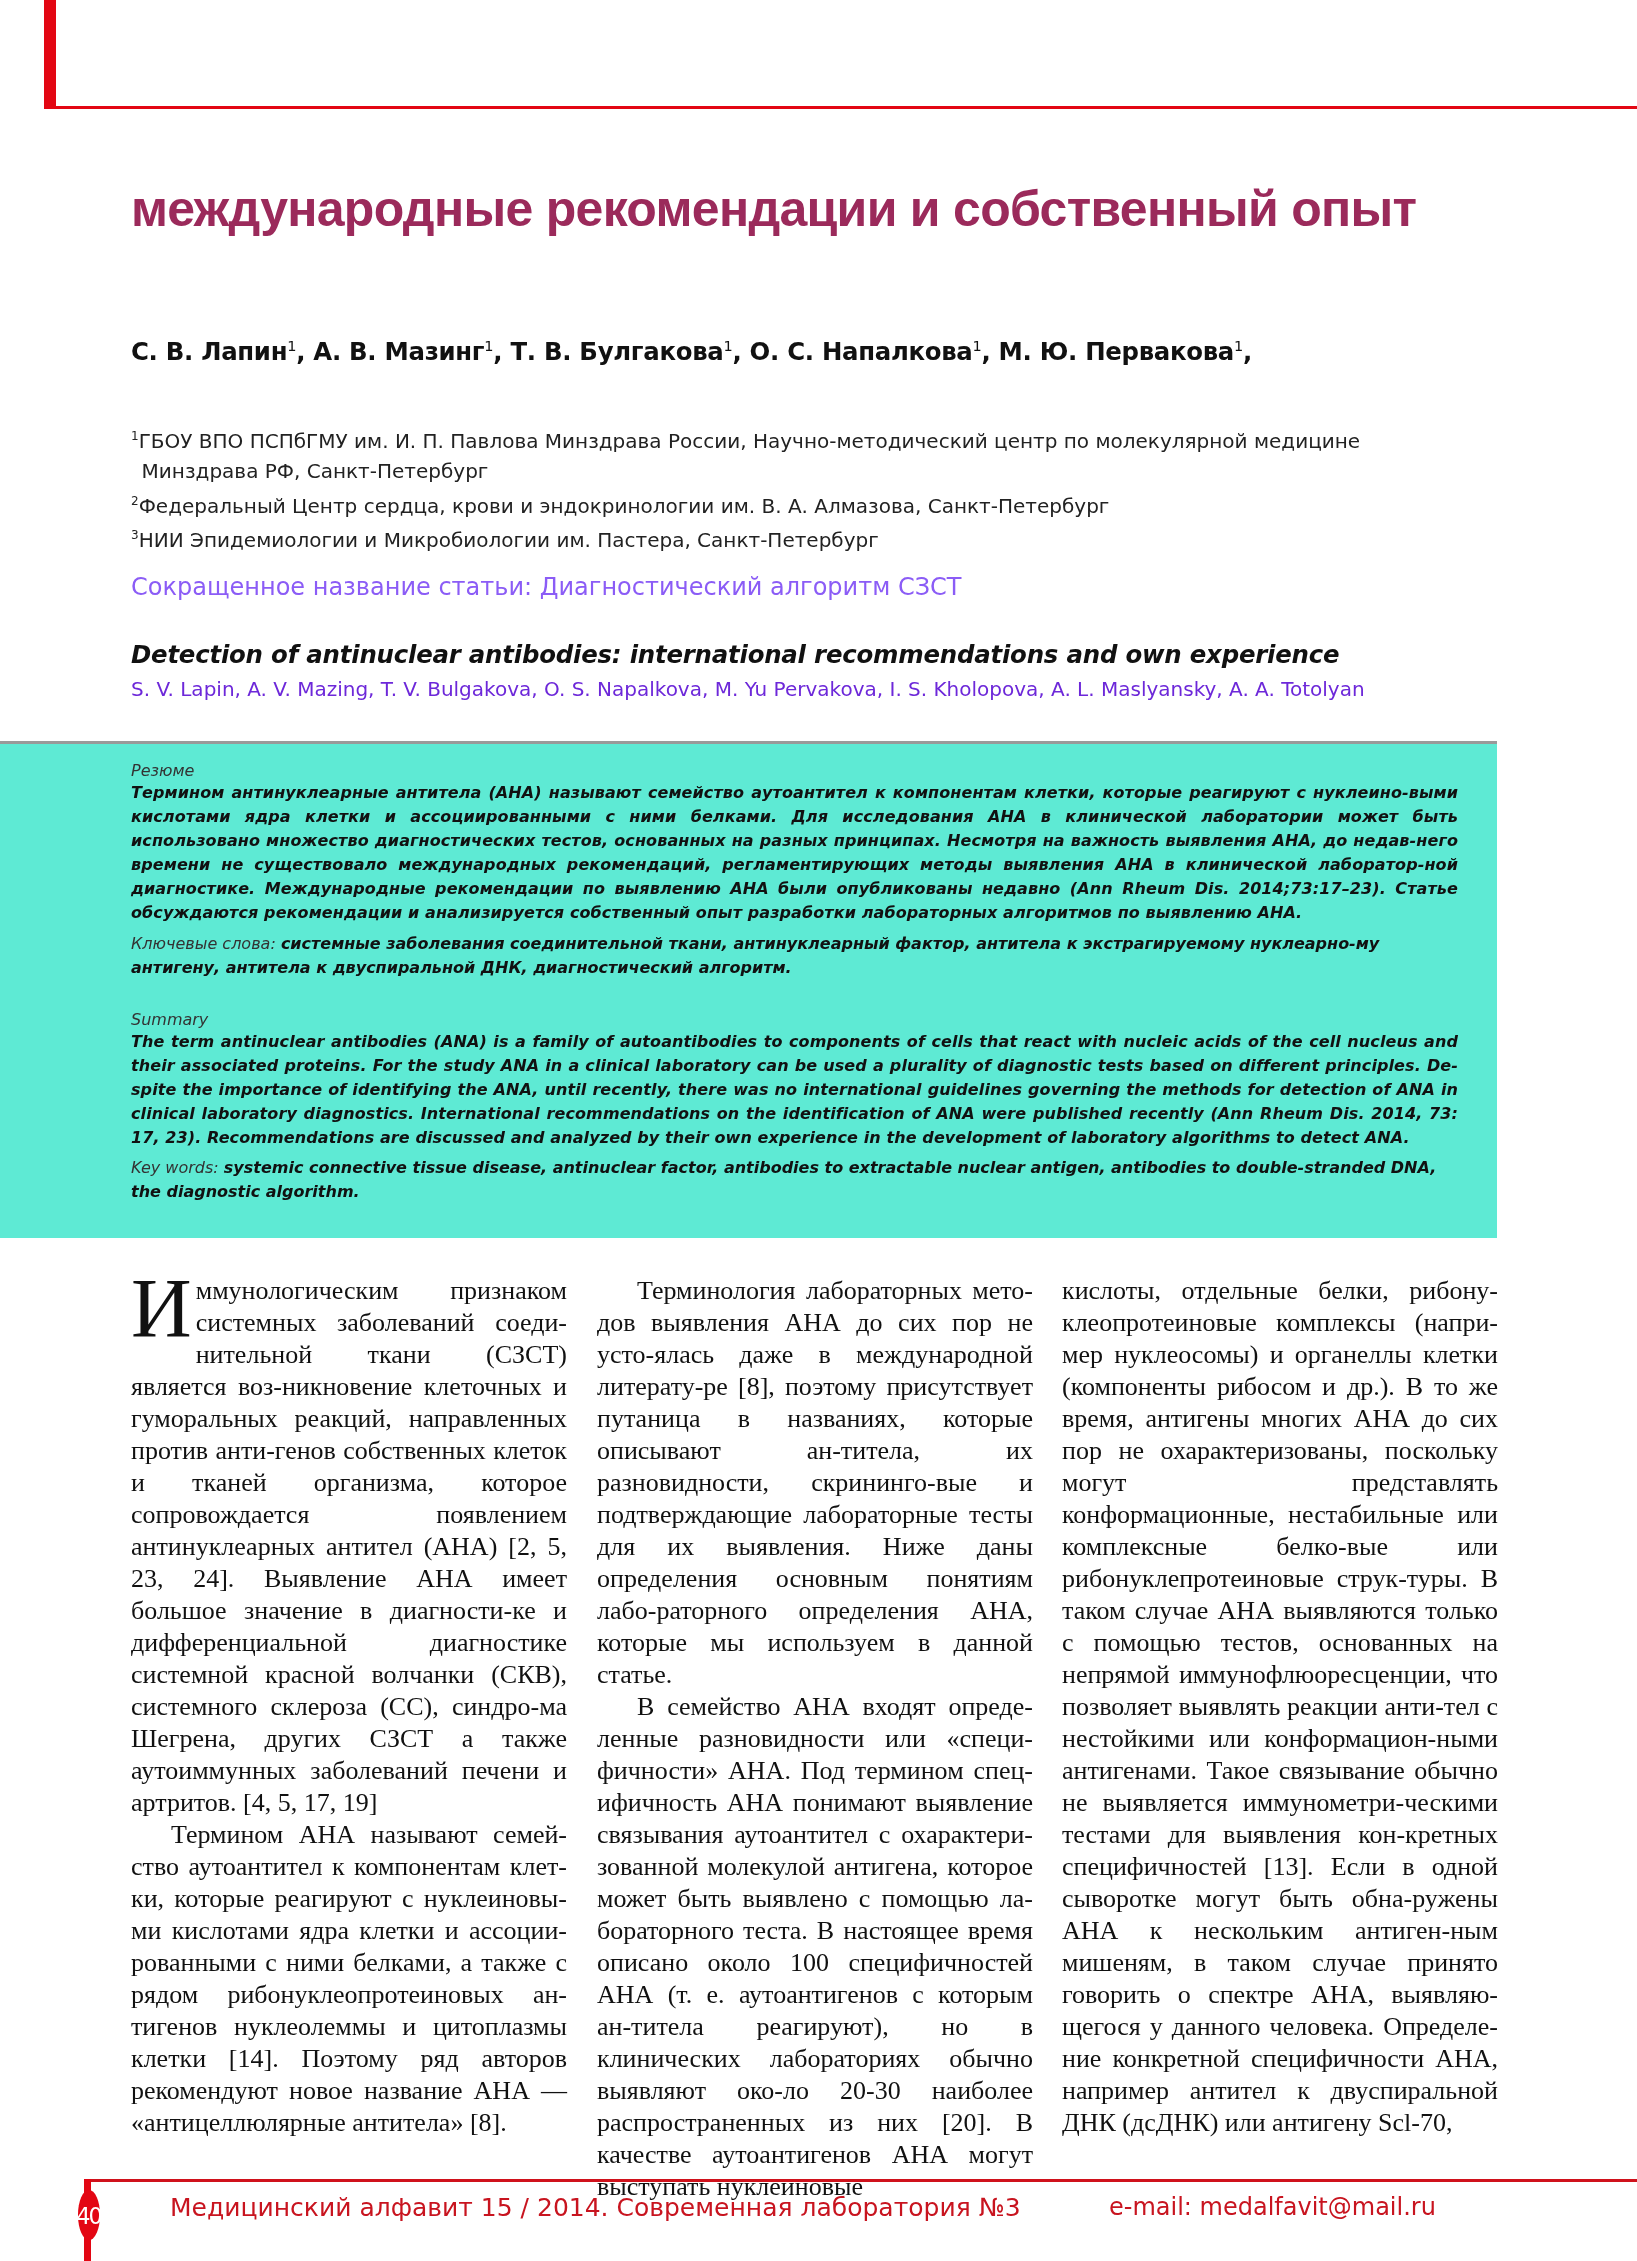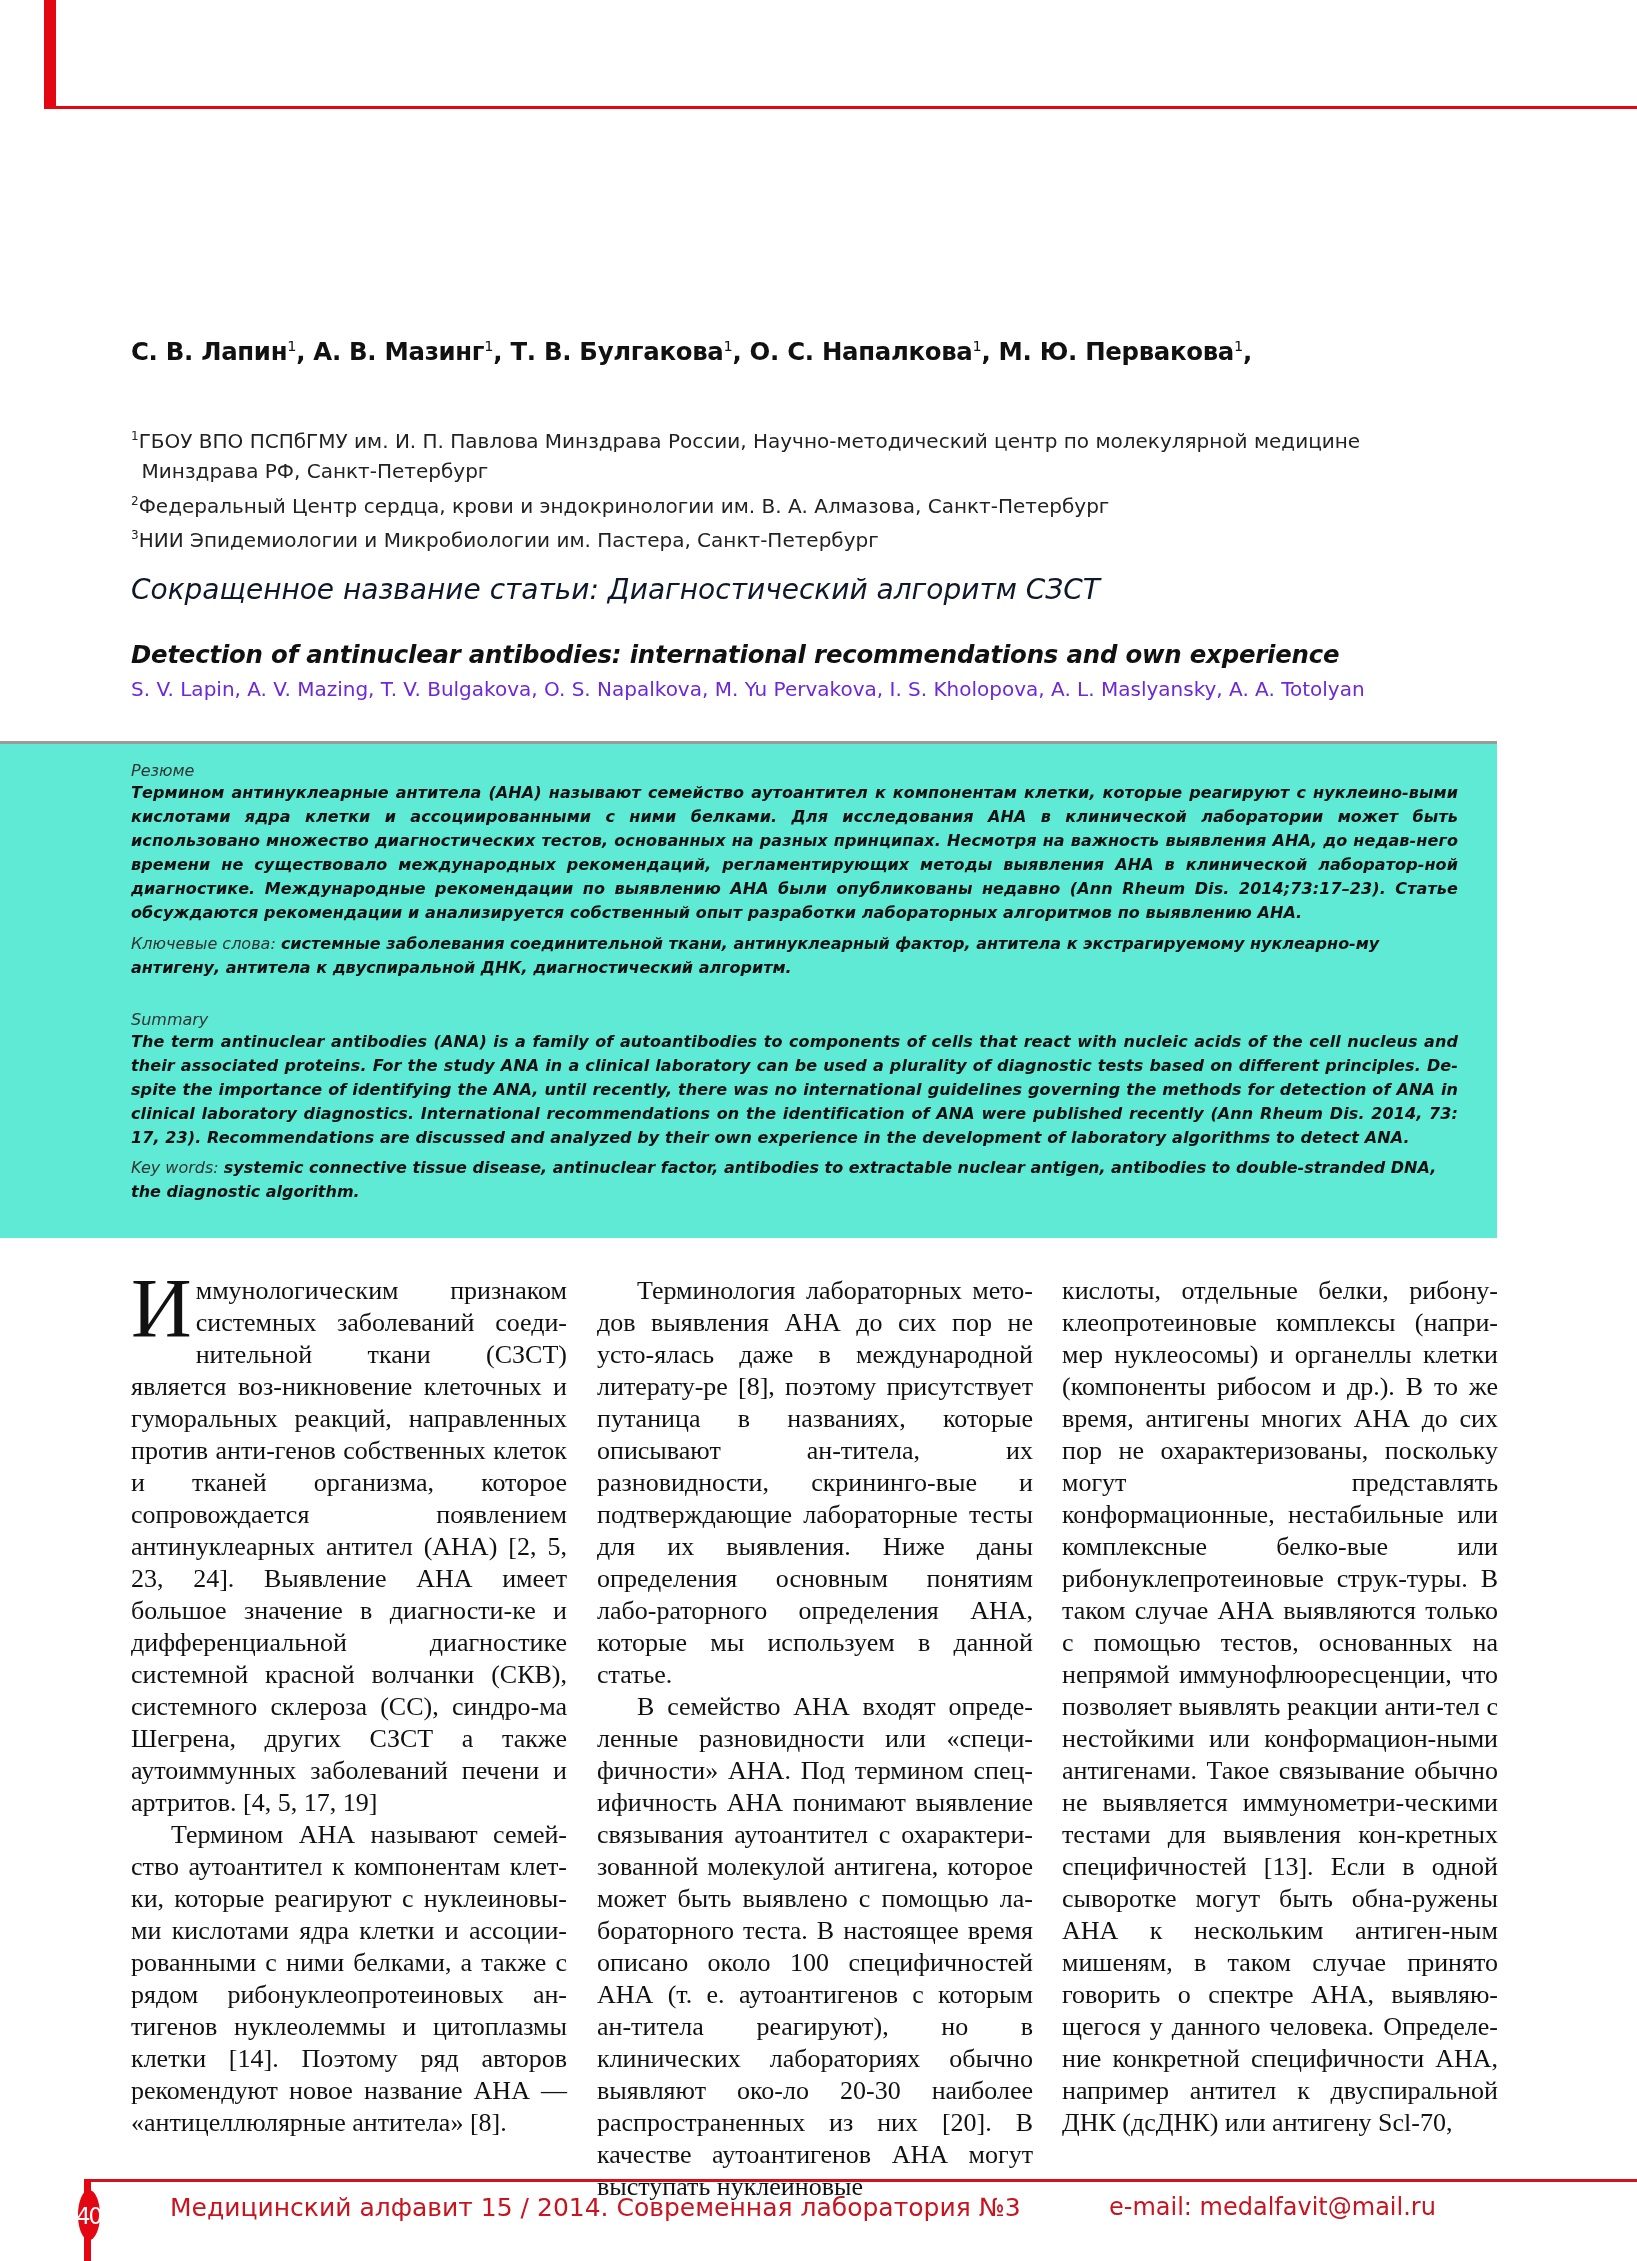--- a/index.html
+++ b/index.html
@@ -30,21 +30,21 @@
     position: absolute; left: 131px; top: 421px; width: 1419px;
     font-size: 20px; line-height: 30px; color: #222;
     font-family: "DejaVu Sans", sans-serif;
   }
   .affils .aff { white-space: nowrap; }
   .affils .indent { padding-left: 10.6px; }
   .affils sup { font-size: 12px; }
 
   .short-title {
     position: absolute; left: 131px; top: 573px;
-    font-size: 28px; font-style: italic; color: #0f172a;
+    font-size: 24px; color: #8b5cf6;
     font-family: "DejaVu Sans", sans-serif;
   }
   .en-title {
     position: absolute; left: 131px; top: 640px;
     font-size: 24.4px; font-style: italic; font-weight: bold; color: #111;
     font-family: "DejaVu Sans", sans-serif; letter-spacing: -0.2px;
   }
   .en-authors {
     position: absolute; left: 131px; top: 677px;
     font-size: 20px; color: #6d28d9;
@@ -97,20 +97,21 @@
     font-size: 24px; color: #c8141f; font-family: "DejaVu Sans", sans-serif;
   }
 </style>
 </head>
 <body>
 
 <div class="top-vbar"></div>
 <div class="top-hline"></div>
 
 <h1 class="title" style="margin:0">
+  <div>международные рекомендации и собственный опыт</div>
 </h1>
 
 <div class="authors">
   <div>
     <span>С. В. Лапин</span><sup>1</sup><span>, </span>
     <span>А. В. Мазинг</span><sup>1</sup><span>, </span>
     <span>Т. В. Булгакова</span><sup>1</sup><span>, </span>
     <span>О. С. Напалкова</span><sup>1</sup><span>, </span>
     <span>М. Ю. Первакова</span><sup>1</sup><span>,</span>
   </div>

